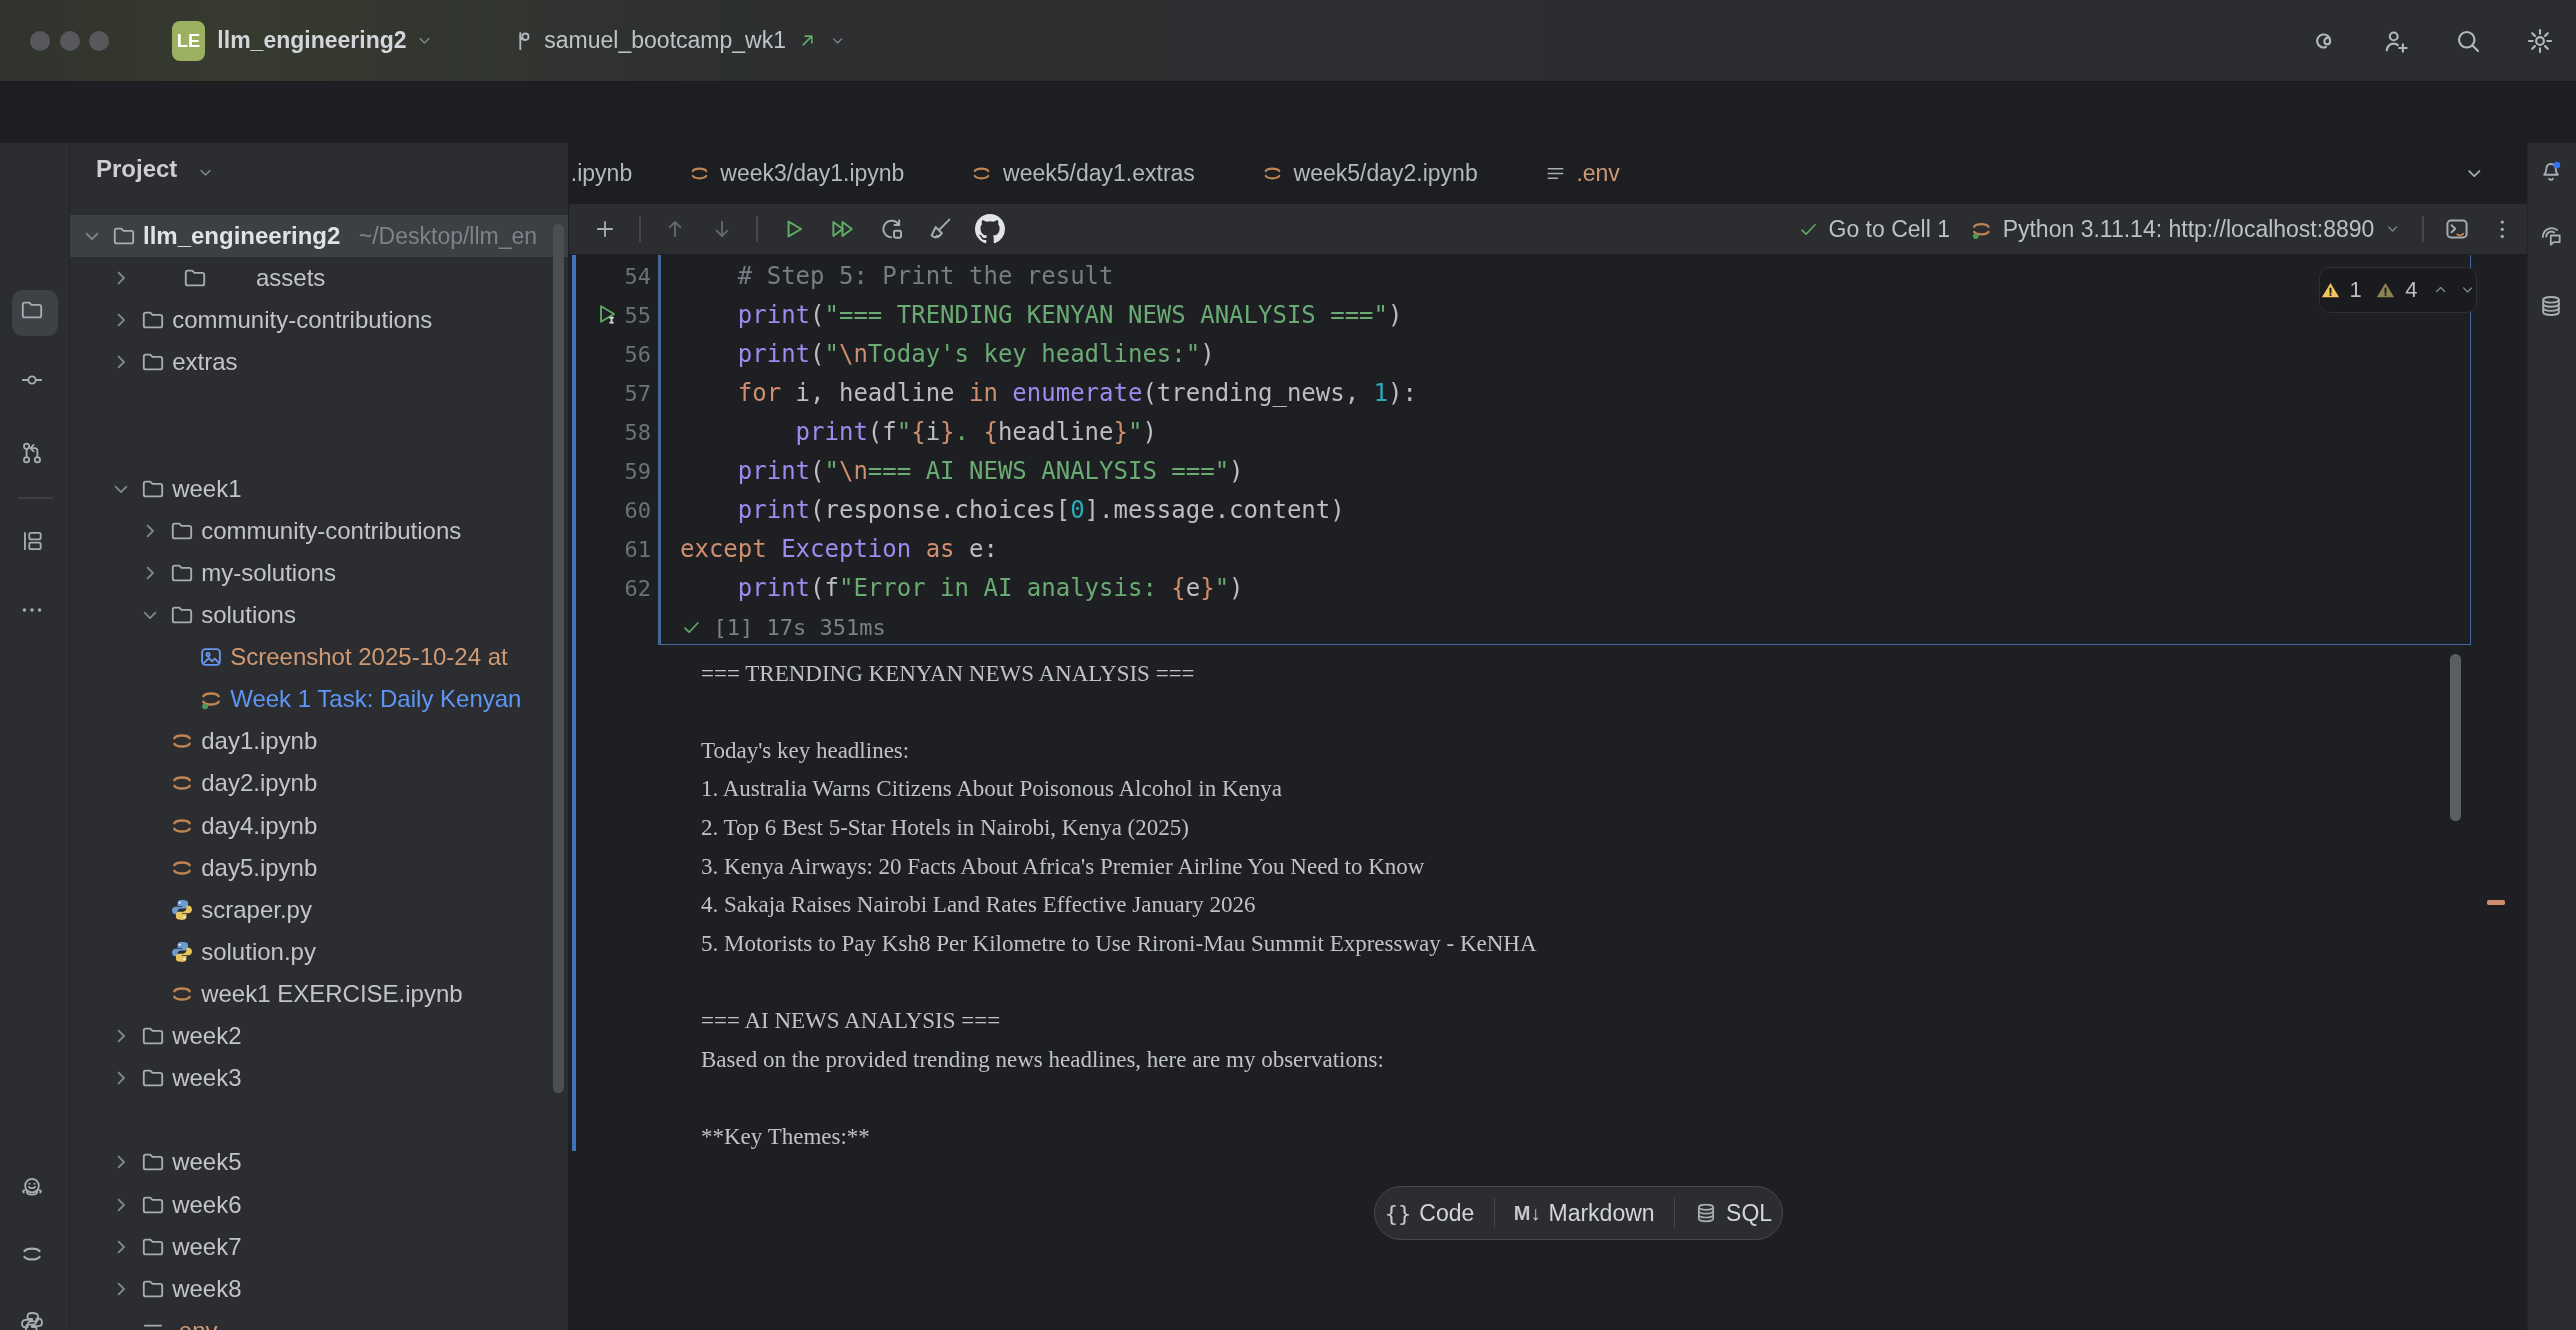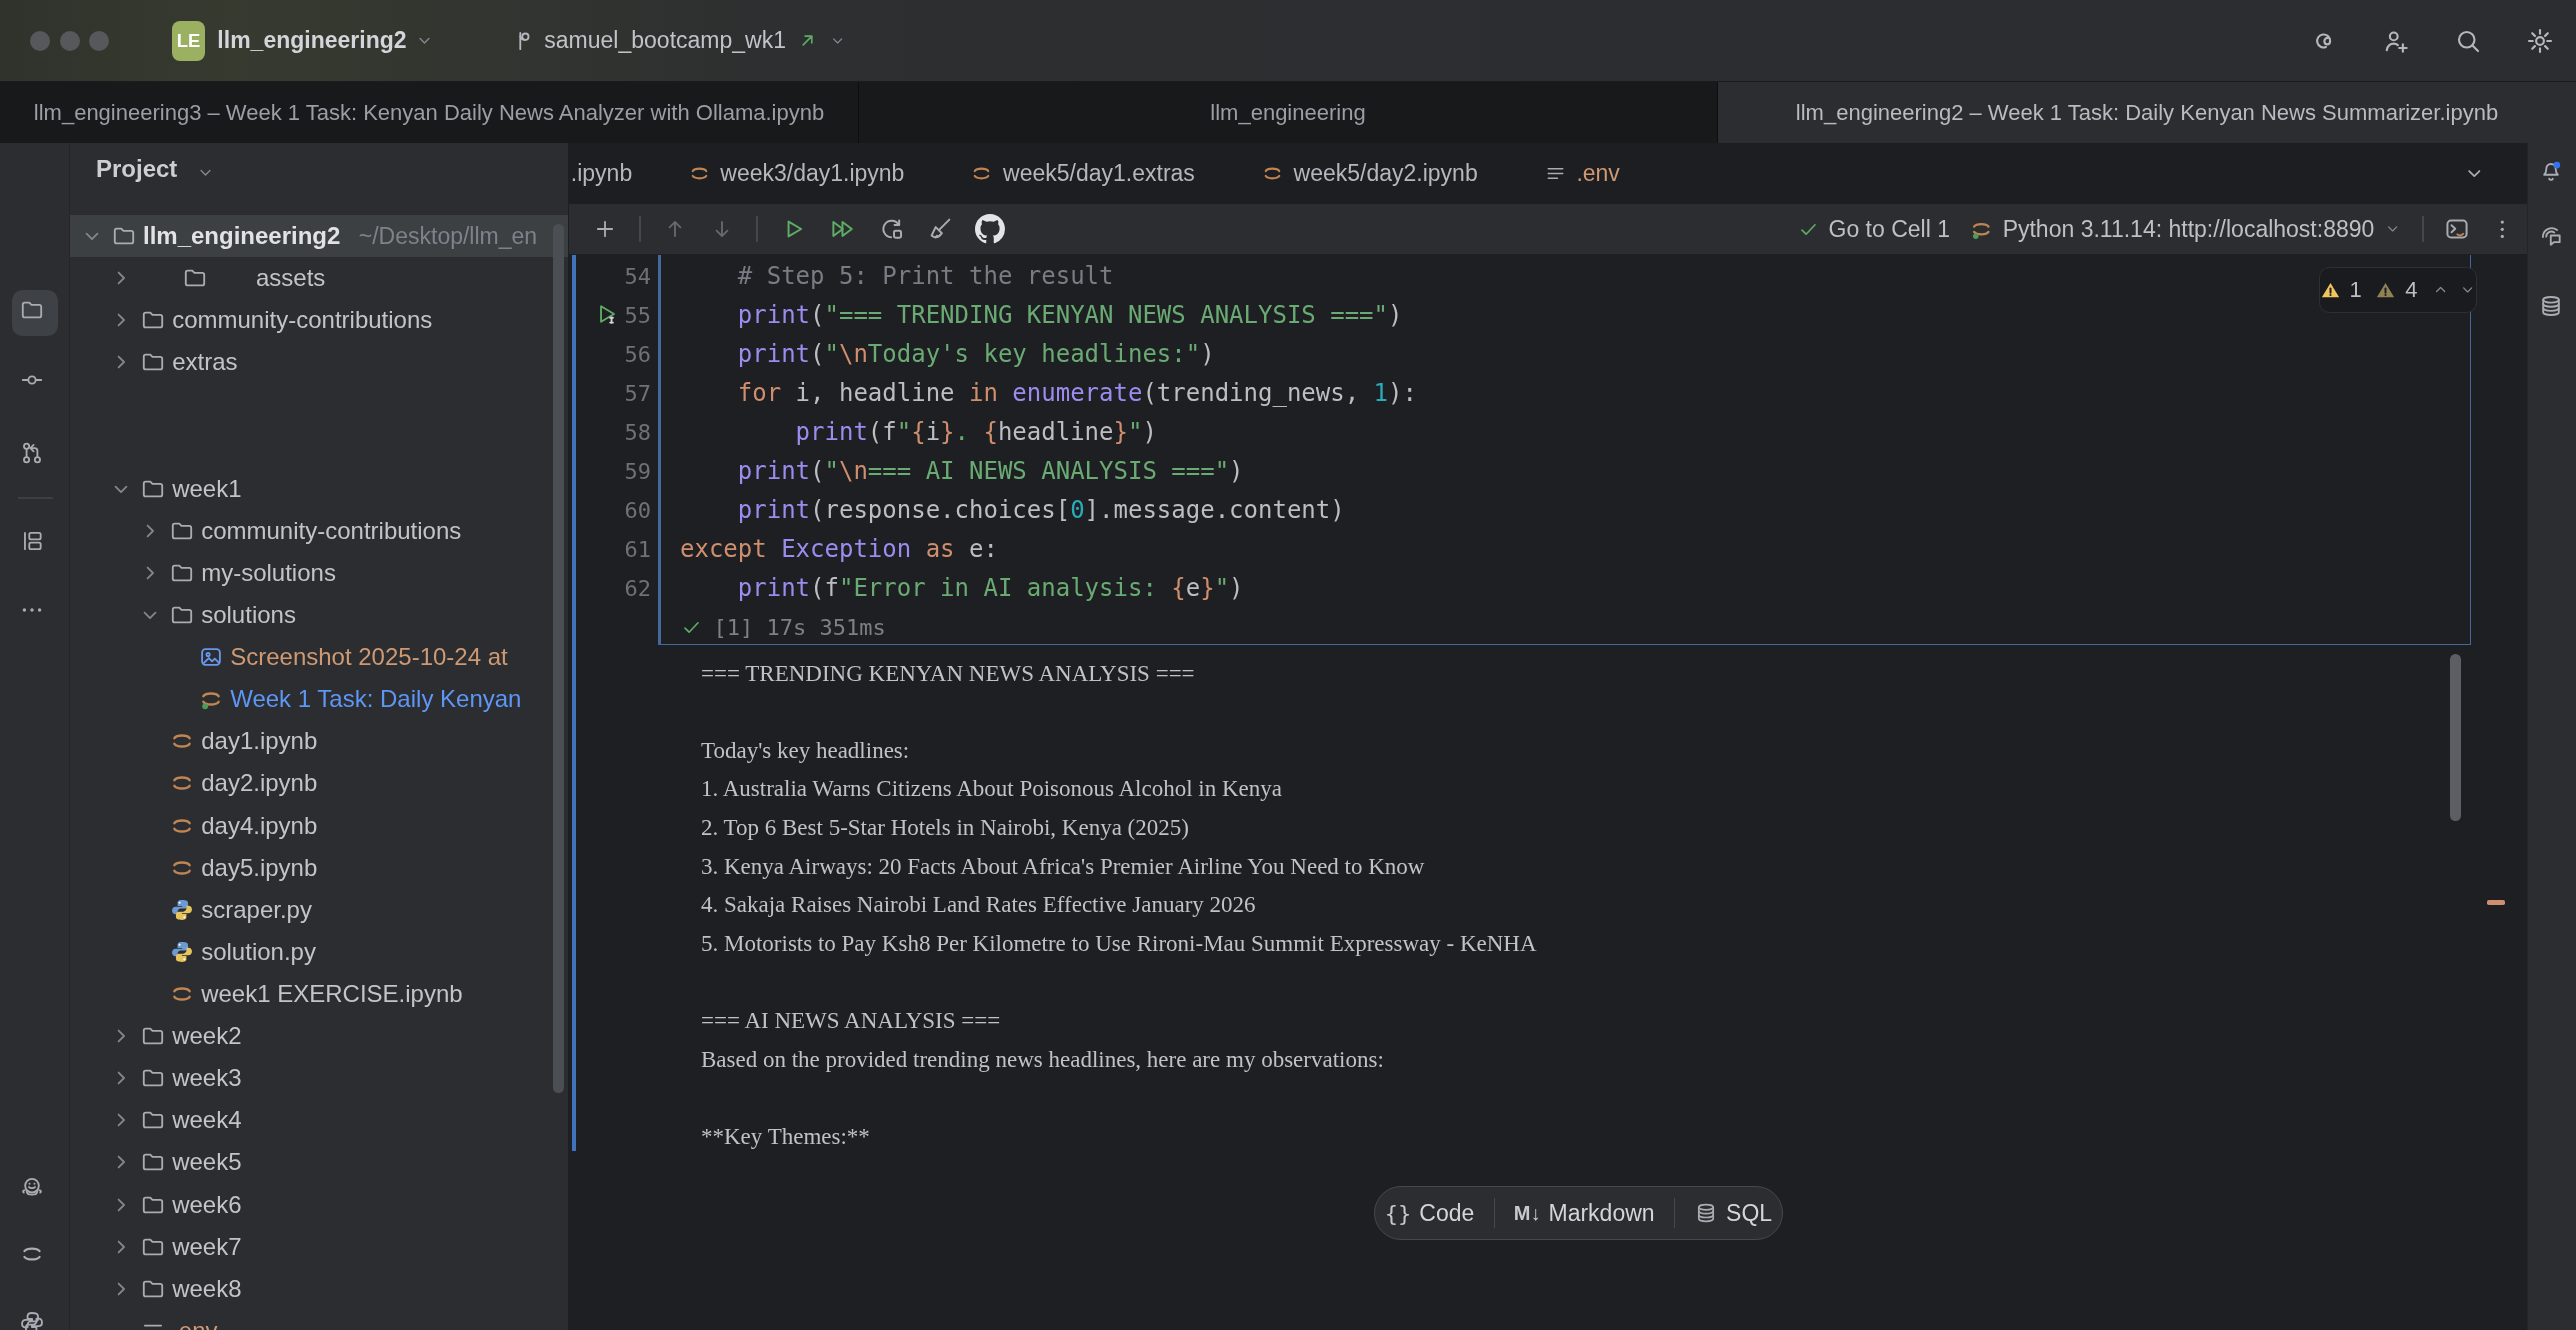--- a/index.html
+++ b/index.html
@@ -161,31 +161,20 @@
         </span>
       <span class="ic" style="width: 30px; height: 30px;">
           <svg viewBox="0 0 24 24">
             <circle cx="12" cy="12" r="3.1"></circle>
             <path d="M12 3.2v3M12 17.8v3M3.2 12h3M17.8 12h3M5.8 5.8l2.1 2.1M16.1 16.1l2.1 2.1M18.2 5.8l-2.1 2.1M7.9 16.1l-2.1 2.1"></path>
           </svg>
         </span>
     </span>
   </header>
 
-  <div class="wintabs" id="wintabs">
-      <div class="wintab">
-        <span>llm_engineering3 – Week 1 Task: Kenyan Daily News Analyzer with Ollama.ipynb</span>
-      </div>
-      <div class="wintab">
-        <span>llm_engineering</span>
-      </div>
-      <div class="wintab active">
-        <span>llm_engineering2 – Week 1 Task: Daily Kenyan News Summarizer.ipynb</span>
-      </div>
-    </div>
 
   <aside class="toolrail">
     <span class="railActiveBg"></span>
     <span class="railbtn ic-white ic" style="top: 154px; width: 26px; height: 26px;">
         <svg viewBox="0 0 24 24">
           <path d="M3.5 7a1.8 1.8 0 0 1 1.8-1.8h4.2l2 2.1h7.2A1.8 1.8 0 0 1 20.5 9v8a1.8 1.8 0 0 1-1.8 1.8H5.3A1.8 1.8 0 0 1 3.5 17z"></path>
         </svg>
       </span>
     <span class="railbtn ic" style="top: 224px; width: 26px; height: 26px;">
         <svg viewBox="0 0 24 24">
@@ -464,33 +453,20 @@
             <svg viewBox="0 0 24 24">
               <path d="M9.8 7l5 5-5 5"></path>
             </svg>
           </span>
           <span class="ic ic-gray" style="width:26px;height:26px">
             <svg viewBox="0 0 24 24">
               <path d="M3.5 7a1.8 1.8 0 0 1 1.8-1.8h4.2l2 2.1h7.2A1.8 1.8 0 0 1 20.5 9v8a1.8 1.8 0 0 1-1.8 1.8H5.3A1.8 1.8 0 0 1 3.5 17z"></path>
             </svg>
           </span>
           <span class="tl">week3</span>
-        </div>
-        <div class="trow" style="top: 956px; padding-left: 38px;">
-          <span class="ic ic-dim" style="width:26px;height:26px">
-            <svg viewBox="0 0 24 24">
-              <path d="M9.8 7l5 5-5 5"></path>
-            </svg>
-          </span>
-          <span class="ic ic-gray" style="width:26px;height:26px">
-            <svg viewBox="0 0 24 24">
-              <path d="M3.5 7a1.8 1.8 0 0 1 1.8-1.8h4.2l2 2.1h7.2A1.8 1.8 0 0 1 20.5 9v8a1.8 1.8 0 0 1-1.8 1.8H5.3A1.8 1.8 0 0 1 3.5 17z"></path>
-            </svg>
-          </span>
-          <span class="tl">week4</span>
         </div>
         <div class="trow" style="top: 998px; padding-left: 38px;">
           <span class="ic ic-dim" style="width:26px;height:26px">
             <svg viewBox="0 0 24 24">
               <path d="M9.8 7l5 5-5 5"></path>
             </svg>
           </span>
           <span class="ic ic-gray" style="width:26px;height:26px">
             <svg viewBox="0 0 24 24">
               <path d="M3.5 7a1.8 1.8 0 0 1 1.8-1.8h4.2l2 2.1h7.2A1.8 1.8 0 0 1 20.5 9v8a1.8 1.8 0 0 1-1.8 1.8H5.3A1.8 1.8 0 0 1 3.5 17z"></path>

